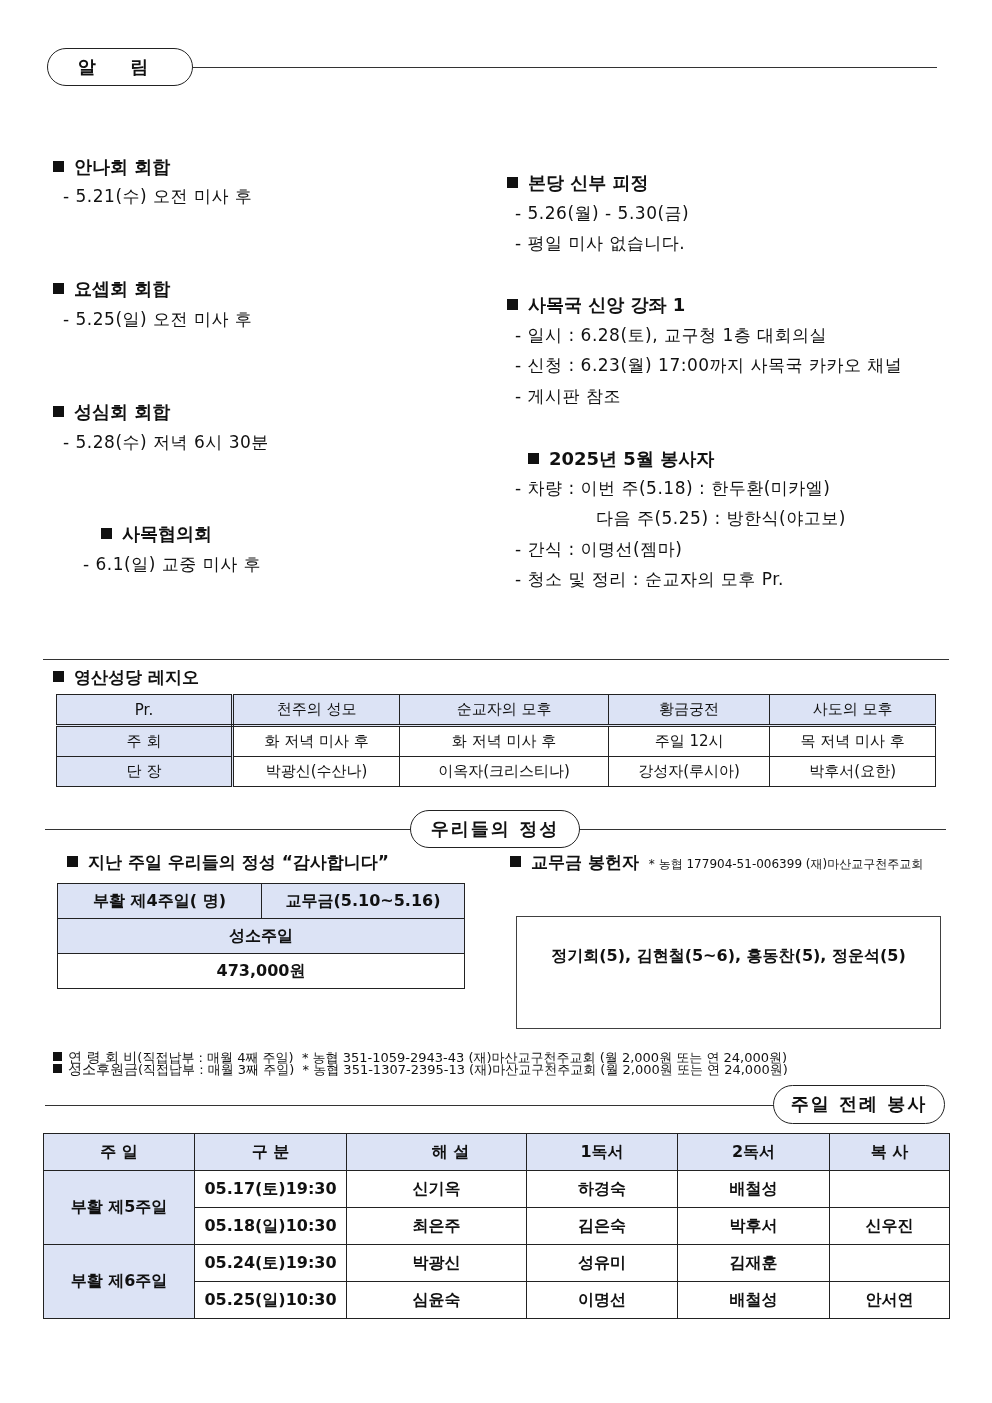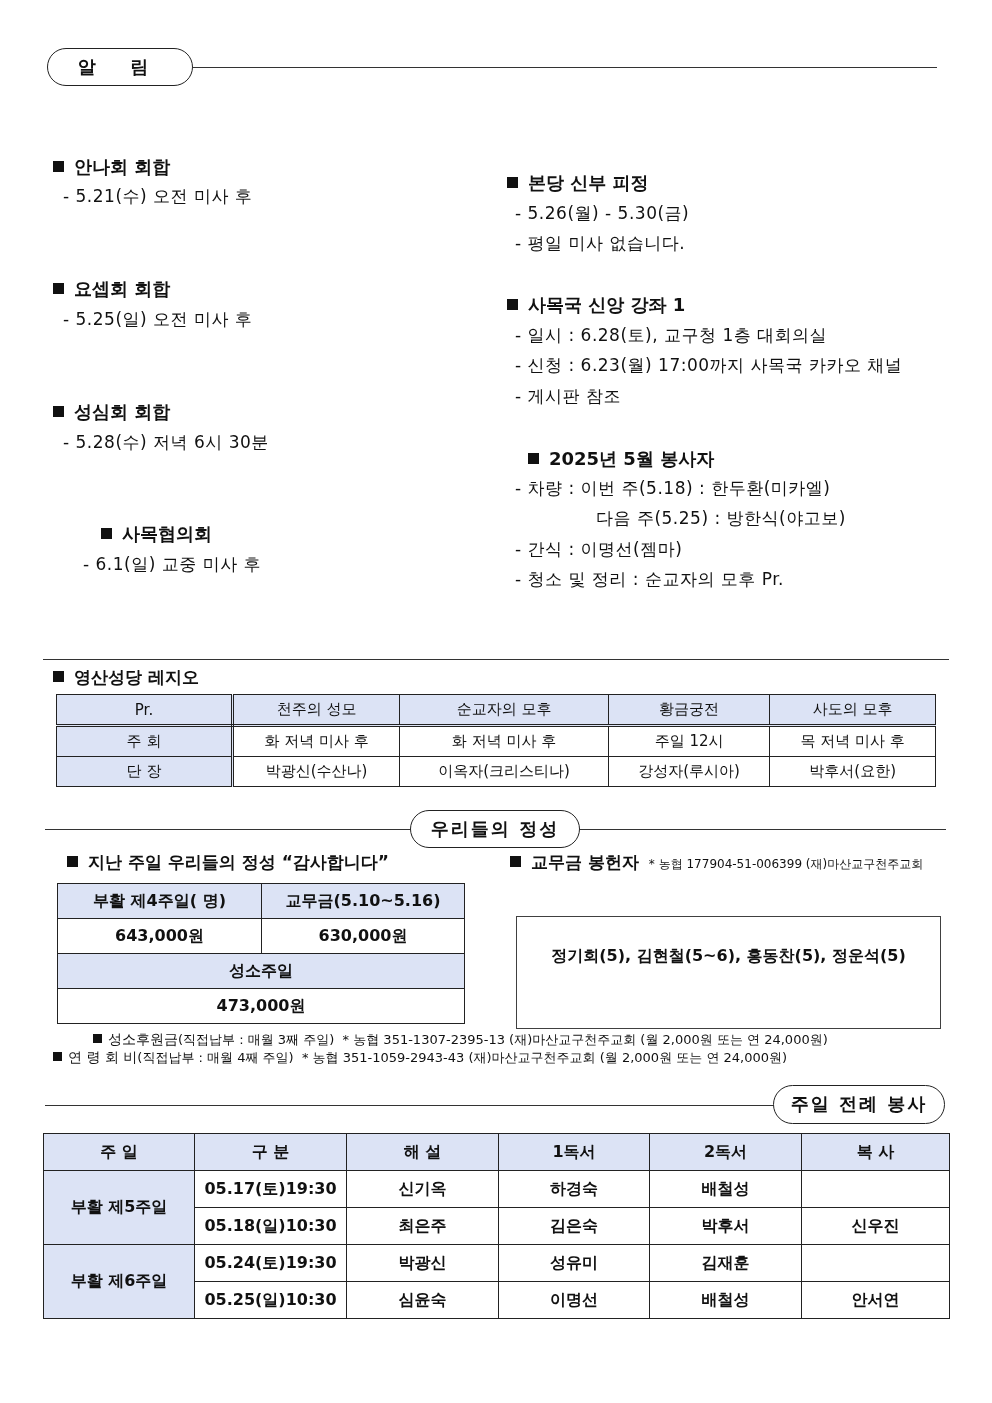--- a/index.html
+++ b/index.html
@@ -92,58 +92,54 @@
 
 <div class="sec-title" style="left:53px;top:851px;font-size:17px;margin-left:14px;"><span class="sq"></span><span>지난 주일 우리들의 정성 “감사합니다”</span></div>
 
 <table class="off" style="left:57px;top:883px;width:408px;">
   <tbody>
       <tr>
     <td class="hd" style="width:203px;">부활 제4주일( 명)</td>
     <td class="hd">교무금(5.10~5.16)</td>
   </tr>
   <tr>
-    <td>643,000원</td>
-    <td>630,000원</td>
-  </tr>
-  <tr>
     <td class="hd" colspan="2">성소주일</td>
   </tr>
   <tr>
     <td colspan="2">473,000원</td>
   </tr>
 </tbody>
   </table>
 
 <div class="sec-title" style="left:510px;top:851px;font-size:17px;">
   <span class="sq"></span><span>교무금 봉헌자</span>
   <span style="font-weight:normal;font-size:12px;margin-left:4px;">* 농협 177904-51-006399 (재)마산교구천주교회</span>
 </div>
 <div class="box" style="left:516px;top:883px;width:425px;height:113px;">
   <div style="position:absolute;left:0;right:0;top:29px;text-align:center;font-weight:bold;font-size:16px;white-space:nowrap;">정기회(5), 김현철(5~6), 홍동찬(5), 정운석(5)</div>
 </div>
 
-<div class="small" style="left:53px;top:1031px;margin-left:40px;">
+<div class="small" style="left:53px;top:1061px;">
   <span class="sq" style="width:9px;height:9px;margin-right:6px;"></span><span style="font-size:14px;">성소후원금</span><span>(직접납부 : 매월 3째 주일)</span>&nbsp;&nbsp;<span>* 농협 351-1307-2395-13 (재)마산교구천주교회 (월 2,000원 또는 연 24,000원)</span>
 </div>
 <div class="small" style="left:53px;top:1049px;">
   <span class="sq" style="width:9px;height:9px;margin-right:6px;"></span><span style="font-size:14px;">연 령 회 비</span><span>(직접납부 : 매월 4째 주일)</span>&nbsp;&nbsp;<span>* 농협 351-1059-2943-43 (재)마산교구천주교회 (월 2,000원 또는 연 24,000원)</span>
 </div>
 
 <div class="hline" style="left:45px;top:1105px;width:729px;"></div>
 <div class="pill" style="left:773px;top:1085px;width:172px;height:39px;line-height:36px;letter-spacing:2px;">
   <span>주일 전례 봉사</span>
 </div>
 
 <table class="lit" style="left:43px;top:1133px;width:907px;">
   <tbody>
       <tr>
     <td class="hd" style="width:150px;">주 일</td>
     <td class="hd" style="width:151px;">구 분</td>
-    <td class="hd" style="width:151px;">해 설</td>
+    <td class="hd" style="width:151px;padding-left:28px;">해 설</td>
     <td class="hd" style="width:150px;">1독서</td>
     <td class="hd" style="width:151px;">2독서</td>
     <td class="hd">복 사</td>
   </tr>
   <tr>
     <td class="hd" rowspan="2">부활 제5주일</td>
     <td>05.17(토)19:30</td>
     <td>신기옥</td>
     <td>하경숙</td>
     <td>배철성</td>

